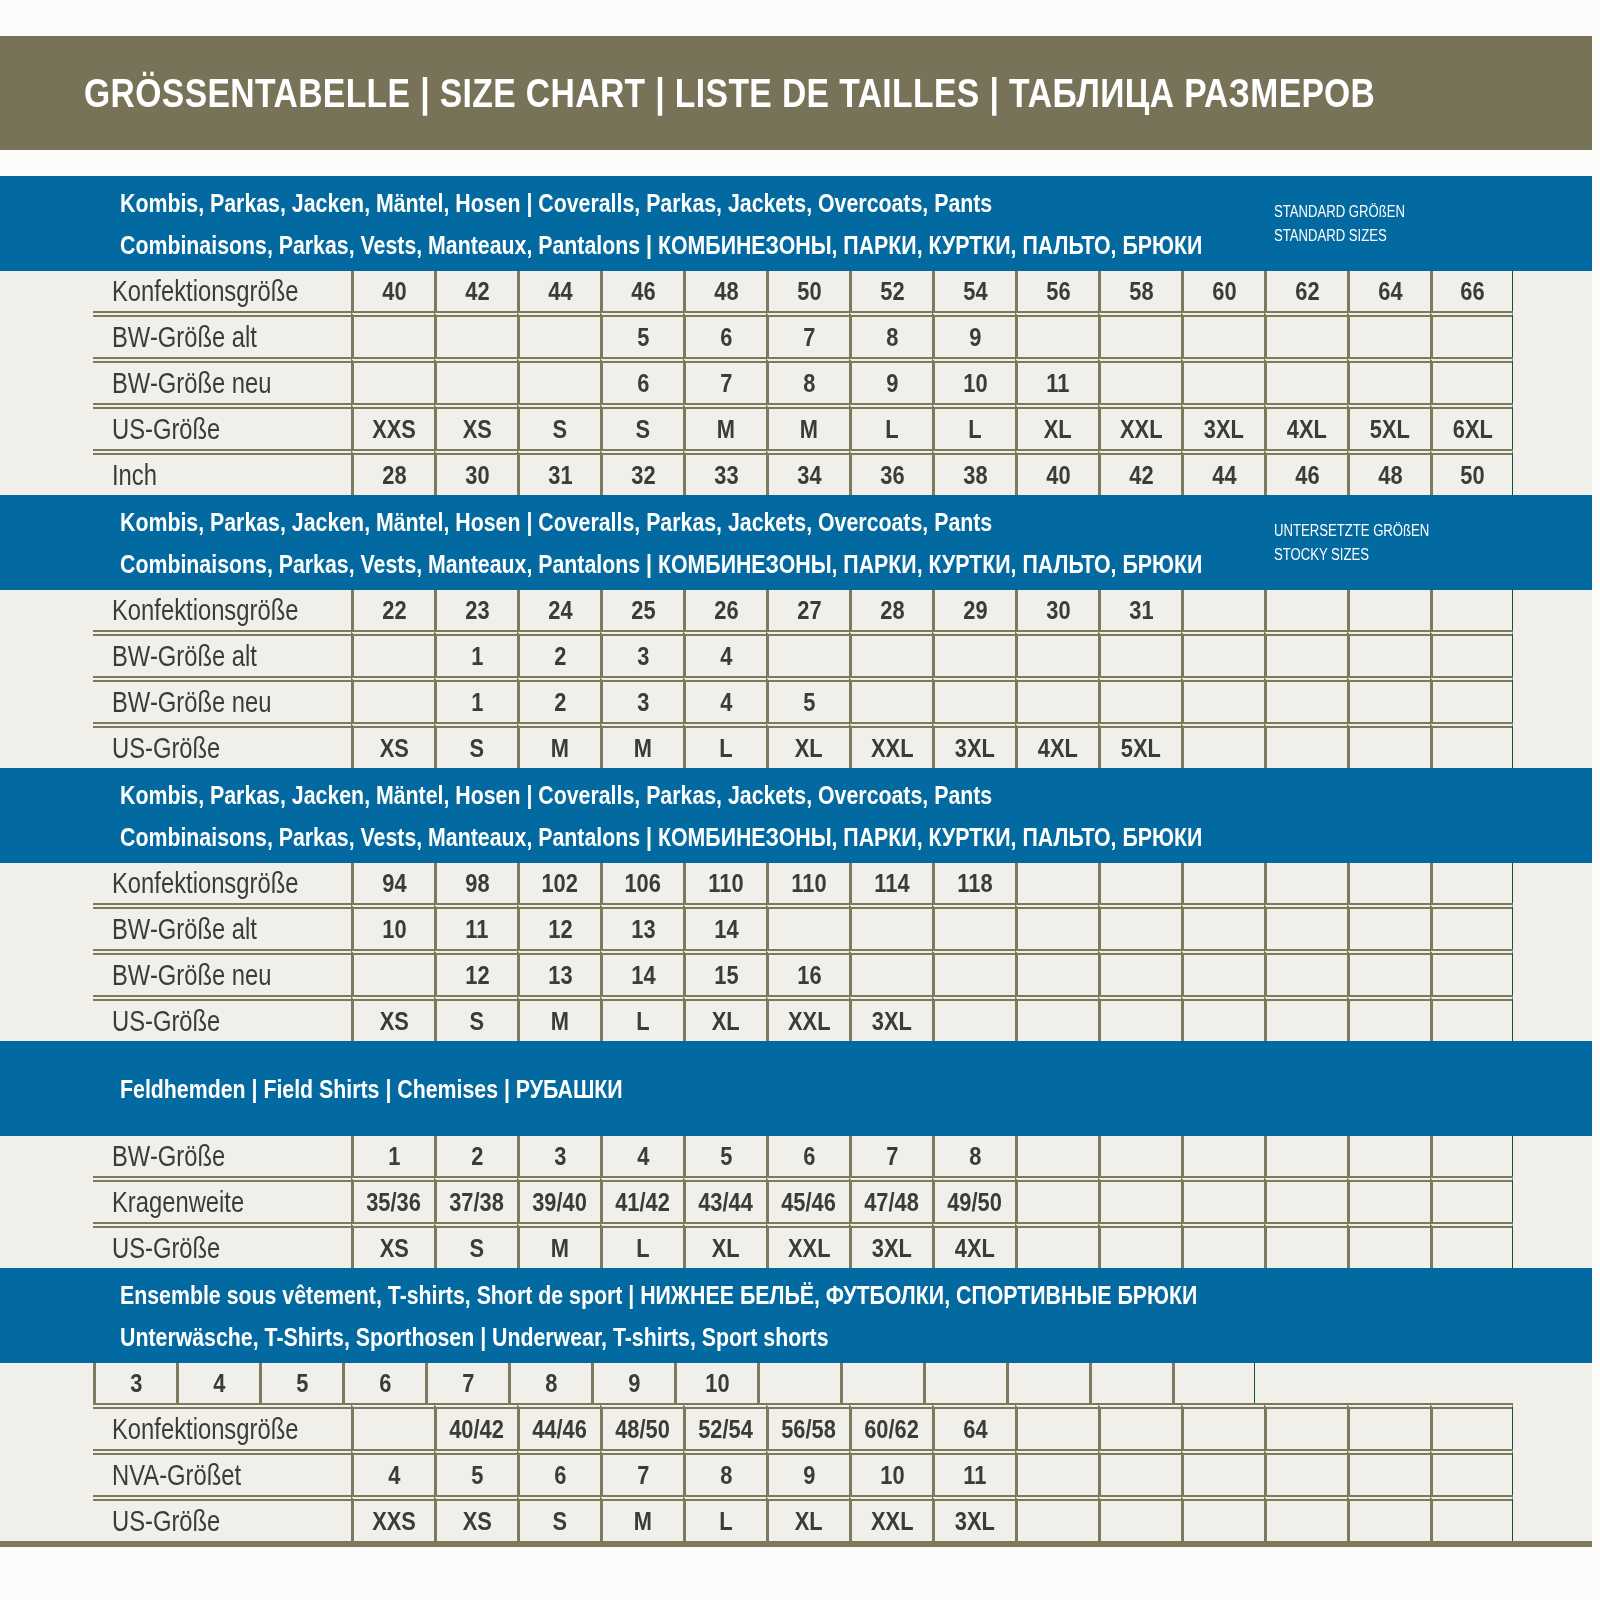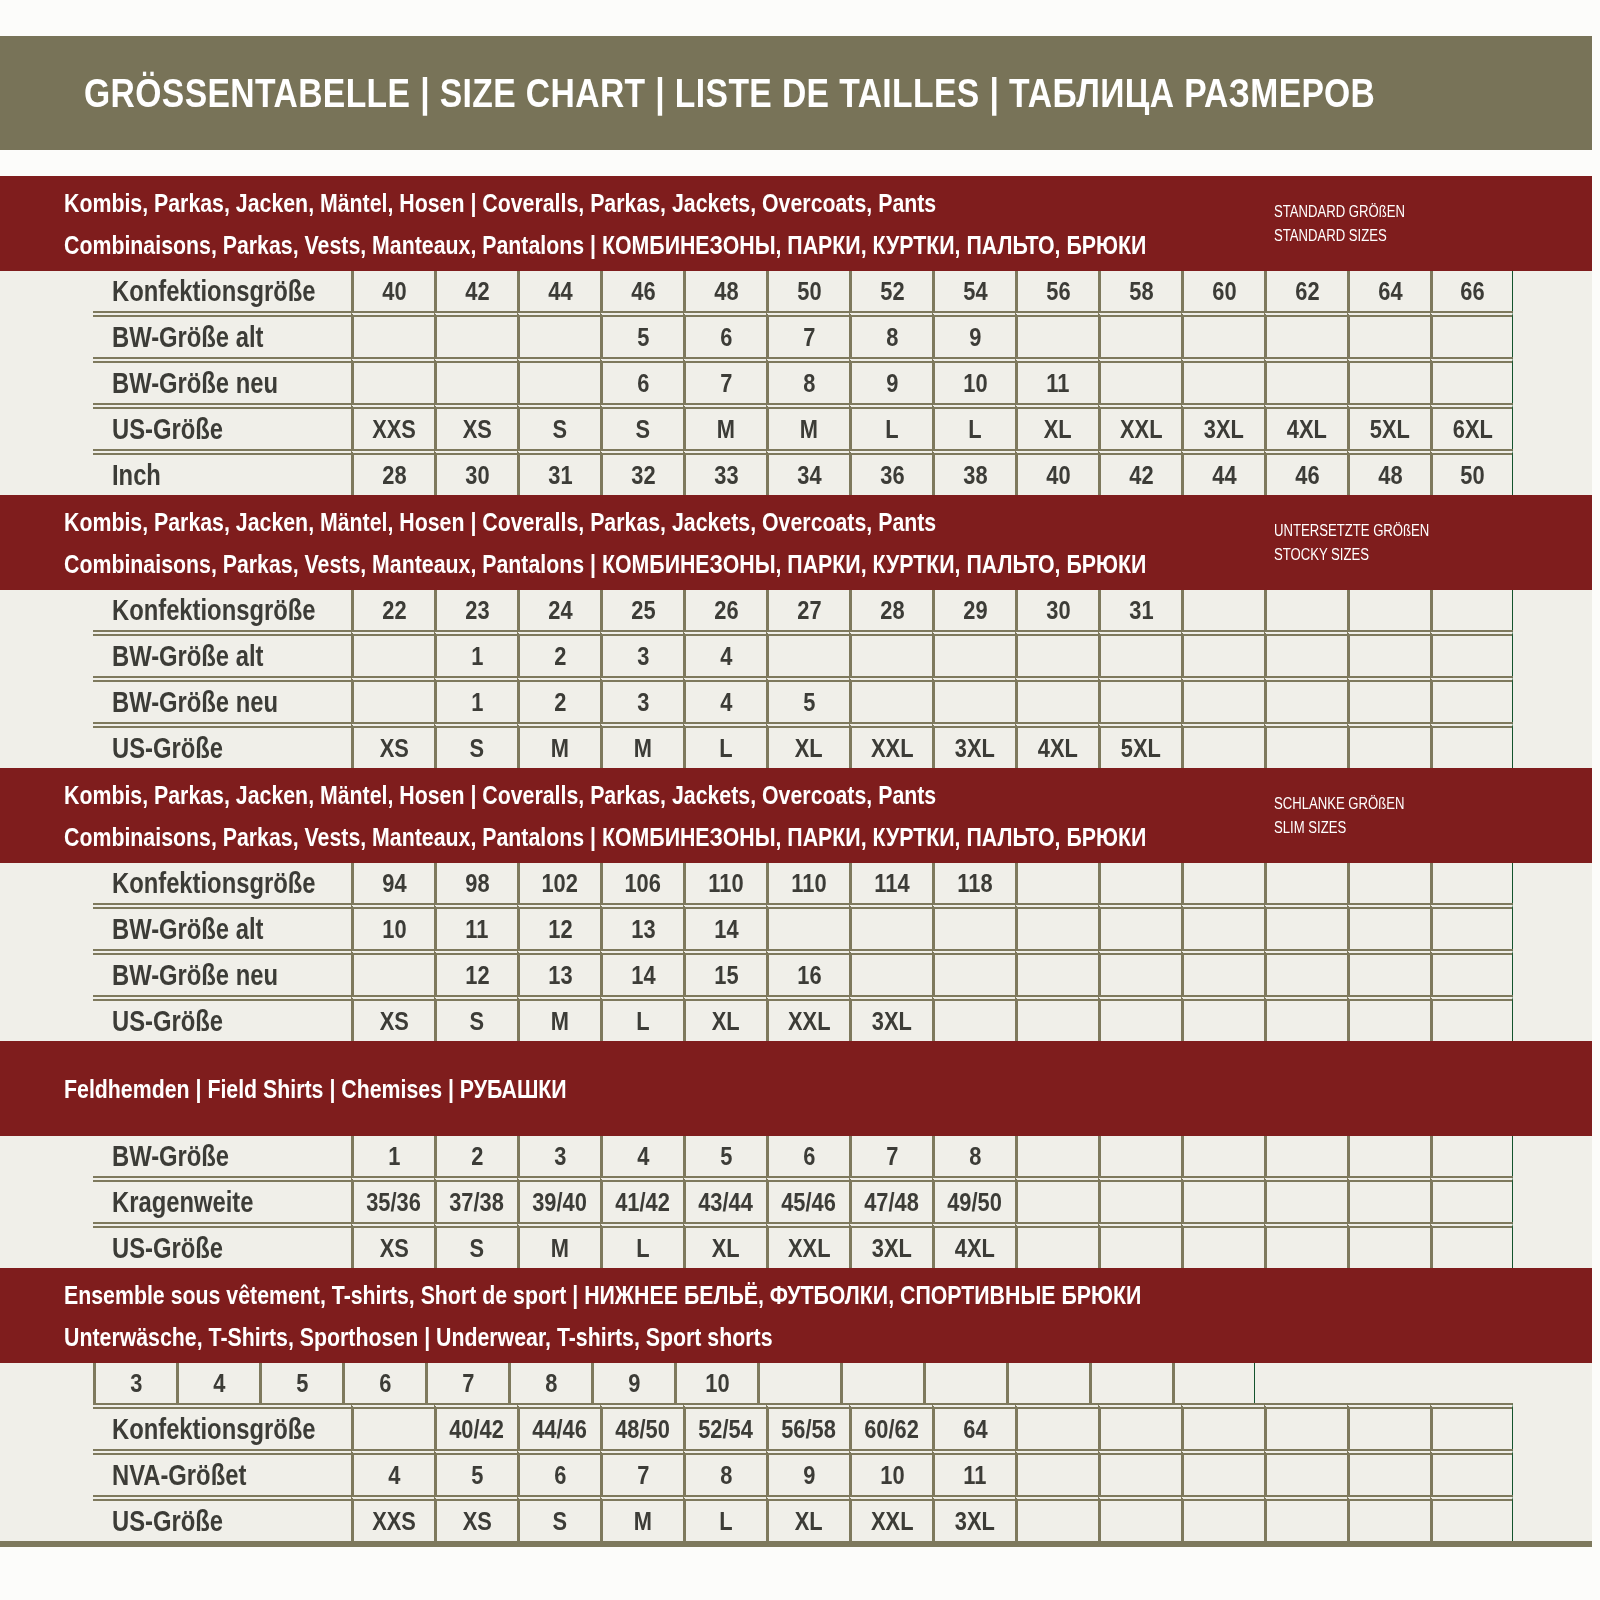--- a/index.html
+++ b/index.html
@@ -18,36 +18,36 @@
 
   .title-band{
     width:1592px;height:114px;background:#787358;
     display:flex;align-items:center;padding-left:84px;box-sizing:border-box;
   }
   .title-text{font-size:41px;font-weight:bold;color:#ffffff;letter-spacing:.5px;}
 
   .gap{height:26px;}
 
   .band{
-    position:relative;width:1592px;height:95px;background:#7f1d1d;
+    position:relative;width:1592px;height:95px;background:#0369a1;
     display:flex;flex-direction:column;justify-content:center;
-    box-sizing:border-box;padding-left:64px;row-gap:16px;
+    box-sizing:border-box;padding-left:120px;row-gap:16px;
   }
   .band-line{font-size:26px;font-weight:bold;color:#ffffff;line-height:1;}
   .side-label{position:absolute;left:1250px;top:50%;transform:translateY(-50%);}
   .side-line{font-size:16px;font-weight:normal;color:#ffffff;line-height:1.5;margin-left:24px;}
 
   .size-table{width:1592px;background:#f0efe9;}
   .row{display:flex;height:40px;}
   .row.sep{height:46px;border-radius:11px;}
   .gutter{width:93px;flex:none;}
   .label-cell{
     width:258px;flex:none;display:flex;align-items:center;
     padding-left:19px;box-sizing:border-box;
-    font-size:29px;font-weight:700;text-align:center;
+    font-size:29px;font-weight:400;text-align:center;
   }
   .cell{
     width:83px;flex:none;display:flex;align-items:center;justify-content:center;
     box-sizing:border-box;border-left:3px solid #7e795d;
     font-size:26px;font-weight:bold;
   }
   .cell.last-col{border-right:1px solid #14532d;}
   .row.sep .label-cell,.row.sep .cell{border-top:6px double #7e795d;}
   .filler{flex:1;}
   .size-table.last{border-bottom:6px solid #7e795d;}
@@ -519,24 +519,20 @@
             </div>
             <div class="cell last-col">
               <span class="cond"></span>
             </div>
             <div class="filler"></div>
           </div>
         </div>
         <div class="band">
           <div class="band-line"><span class="cond-left">Kombis, Parkas, Jacken, Mäntel, Hosen | Coveralls, Parkas, Jackets, Overcoats, Pants</span></div>
           <div class="band-line"><span class="cond-left">Combinaisons, Parkas, Vests, Manteaux, Pantalons | КОМБИНЕЗОНЫ, ПАРКИ, КУРТКИ, ПАЛЬТО, БРЮКИ</span></div>
-          <div class="side-label">
-            <div class="side-line"><span class="cond-left">SCHLANKE GRÖßEN</span></div>
-            <div class="side-line"><span class="cond-left">SLIM SIZES</span></div>
-          </div>
         </div>
         <div class="size-table">
           <div class="row">
             <div class="gutter"></div>
             <div class="label-cell">
               <span class="cond-left">Konfektionsgröße</span>
             </div>
             <div class="cell">
               <span class="cond">94</span>
             </div>

